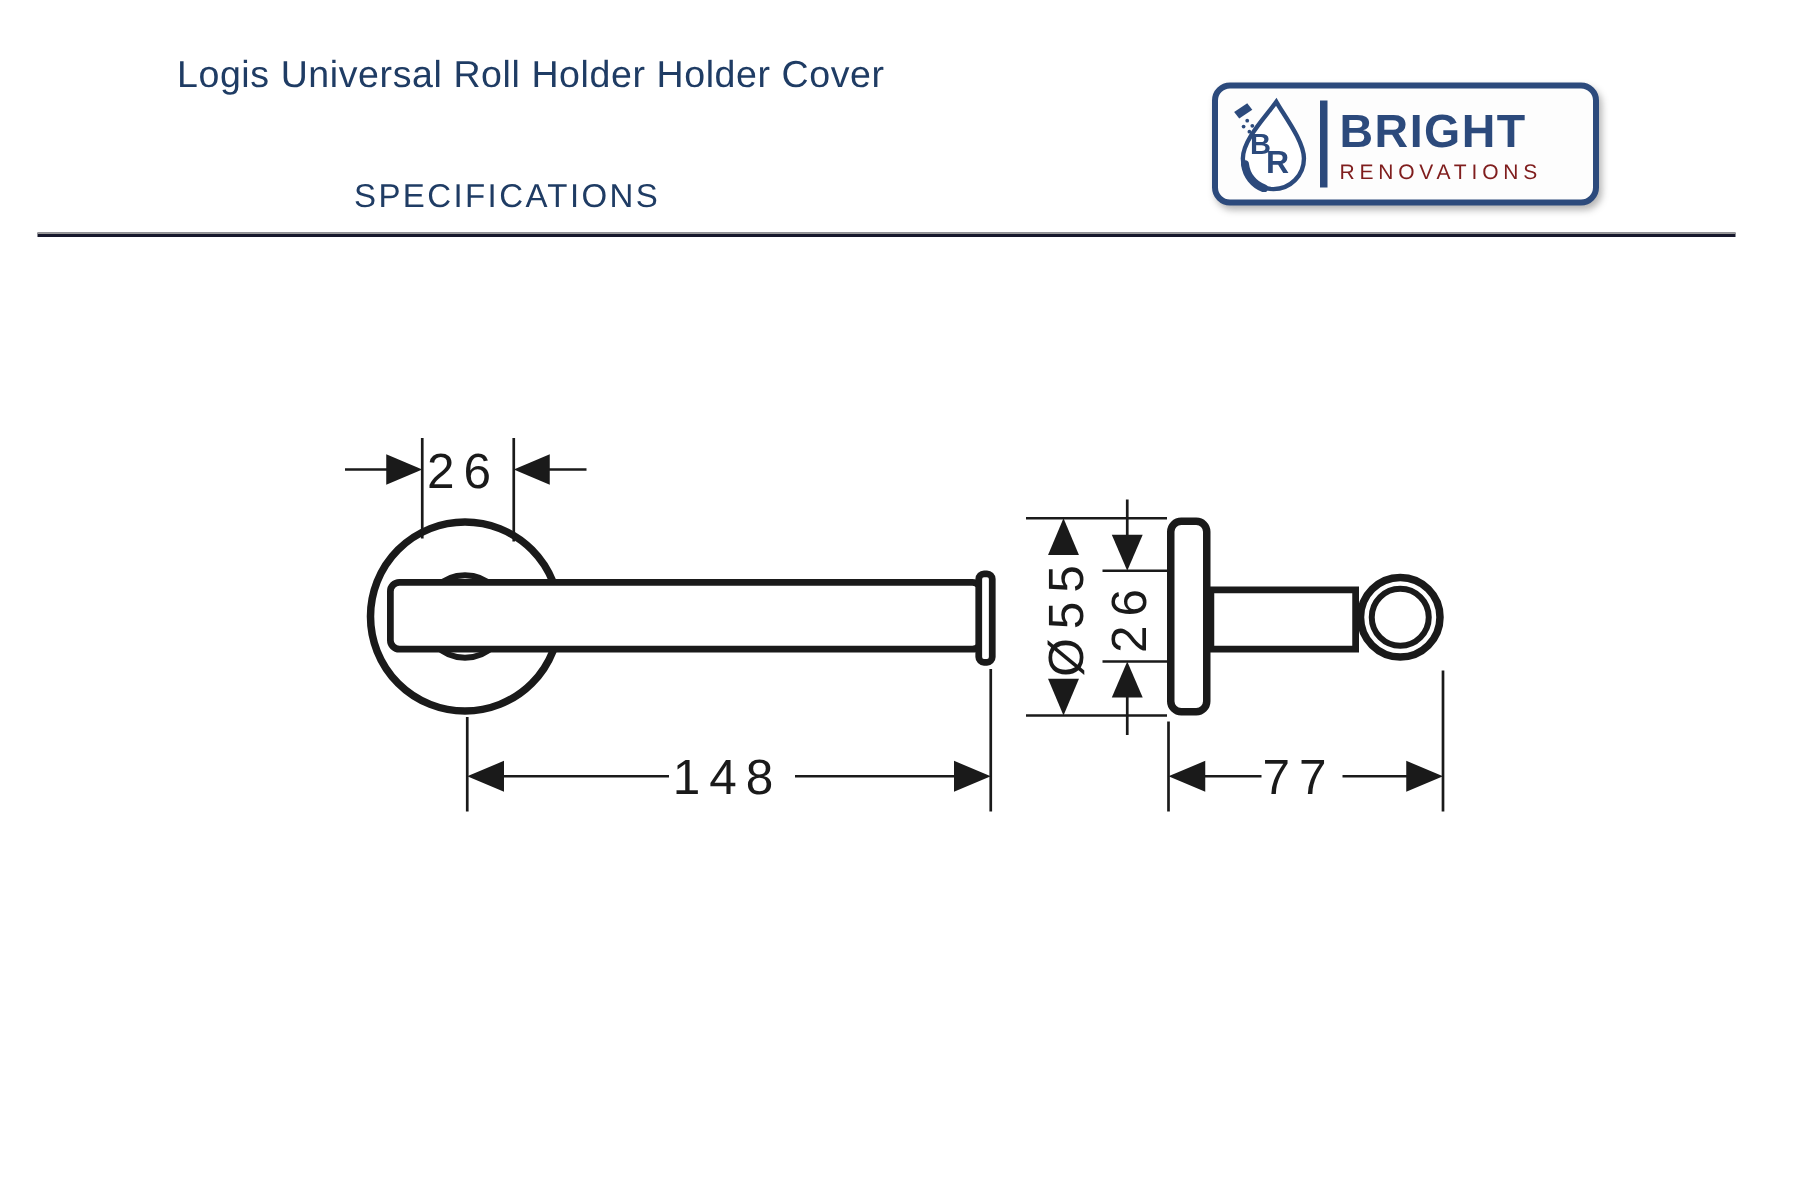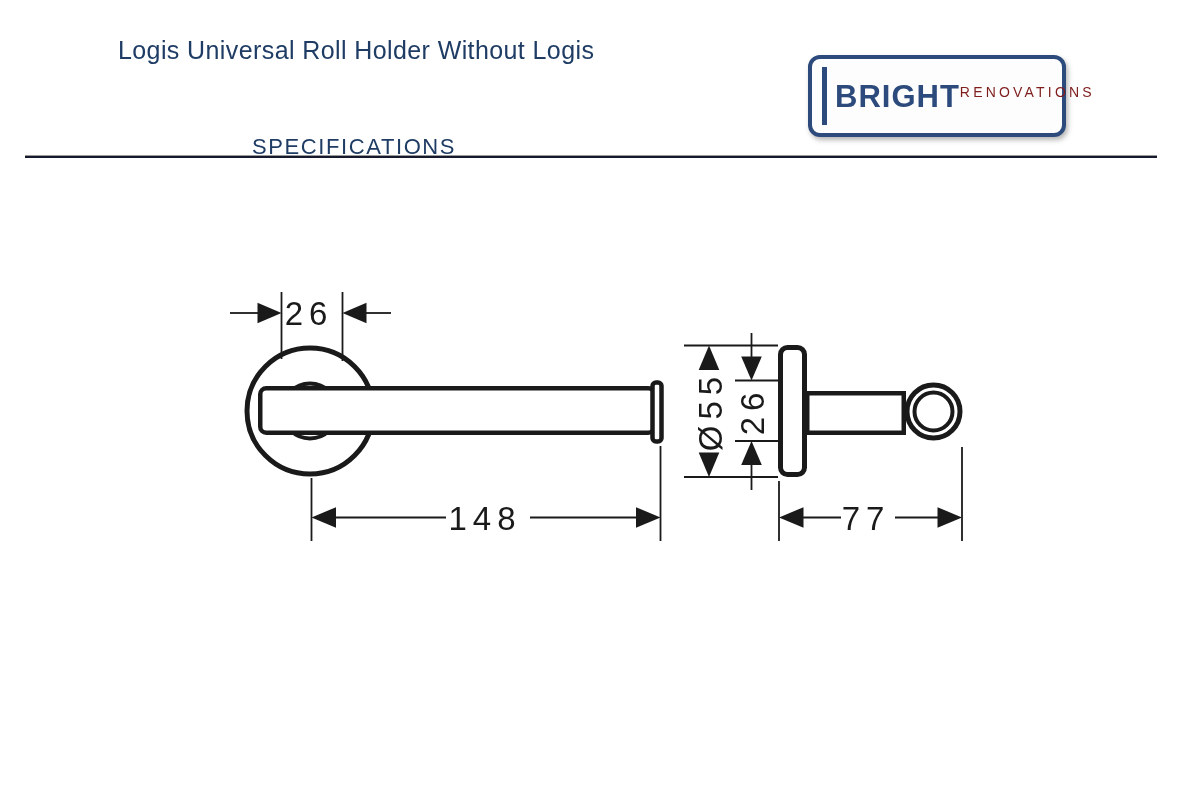--- a/index.html
+++ b/index.html
@@ -6,54 +6,54 @@
   body{
     width:1200px;height:800px;position:relative;background:#ffffff;
     font-family:"Liberation Sans","DejaVu Sans",sans-serif;overflow:hidden;
   }
   
   .page-title{
     position:absolute;left:118px;top:36px;margin:0;
     font-size:25px;font-weight:500;letter-spacing:.4px;color:#1f3c64;
   }
   .spec-heading{
-    position:absolute;left:236px;top:118px;margin:16px;
+    position:absolute;left:236px;top:118px;margin:0;
     font-size:22px;font-weight:500;letter-spacing:1.6px;color:#1f3c64;
   }
   .header-rule{
     position:absolute;left:25px;top:155px;width:1132px;height:2px;
     background:#16182c;border-top:1px solid #9a9a9a;
   }
   
   .logo-box{
     position:absolute;left:808px;top:55px;width:236px;height:70px;
     border:4px solid #2c4a7c;border-radius:12px;background:#fdfdfd;
     box-shadow:2px 3px 5px rgba(90,90,90,.45);
     display:flex;align-items:center;padding:2px 8px 2px 6px;box-sizing:content-box;
   }
   .logo-divider{width:5px;height:58px;background:#2c4a7c;margin:0 8px 0 4px;flex:none;}
-  .logo-text{display:flex;flex-direction:row;justify-content:center;}
+  .logo-text{display:flex;flex-direction:column;justify-content:center;}
   .logo-name{
     font-size:31px;font-weight:bold;color:#2c4a7c;letter-spacing:1px;line-height:1;
   }
   .logo-subname{
     font-size:14px;font-weight:500;color:#7f1d1d;letter-spacing:3.2px;margin-top:4px;line-height:1;
   }
   
   .drawing-svg{position:absolute;left:0;top:0;}
   .dim-text{
     font-family:"Liberation Sans","DejaVu Sans",sans-serif;
     font-size:33px;letter-spacing:6px;fill:#1a1a1a;text-anchor:middle;
   }
   .mono-b,.mono-r{font-family:"Liberation Sans",sans-serif;font-weight:bold;fill:#2c4a7c;}
 </style>
 </head>
 <body>
 
-<h1 class="page-title">Logis Universal Roll Holder Without Logis</h1>
+<h1 class="page-title">Logis Universal Roll Holder Holder Cover</h1>
 <h2 class="spec-heading">SPECIFICATIONS</h2>
 <div class="header-rule"></div>
 
 <div class="logo-box">
   <svg width="58" height="64" viewBox="0 0 58 66">
     <path d="M33,4 C26,14 10,30 10,43 a21,21 0 0 0 42,0 C52,31 38,13 33,4 Z" fill="#ffffff" stroke="#2c4a7c" stroke-width="3"></path>
     <path d="M11.5,47 a20,20 0 0 0 13,16.5" fill="none" stroke="#2c4a7c" stroke-width="5.5" stroke-linecap="round"></path>
     <path d="M4,11 l9,-6 3.5,4.5 -9,6 Z" fill="#2c4a7c"></path>
     <circle cx="13" cy="17" r="1.3" fill="#2c4a7c"></circle>
     <circle cx="16.5" cy="20.5" r="1.3" fill="#2c4a7c"></circle>

